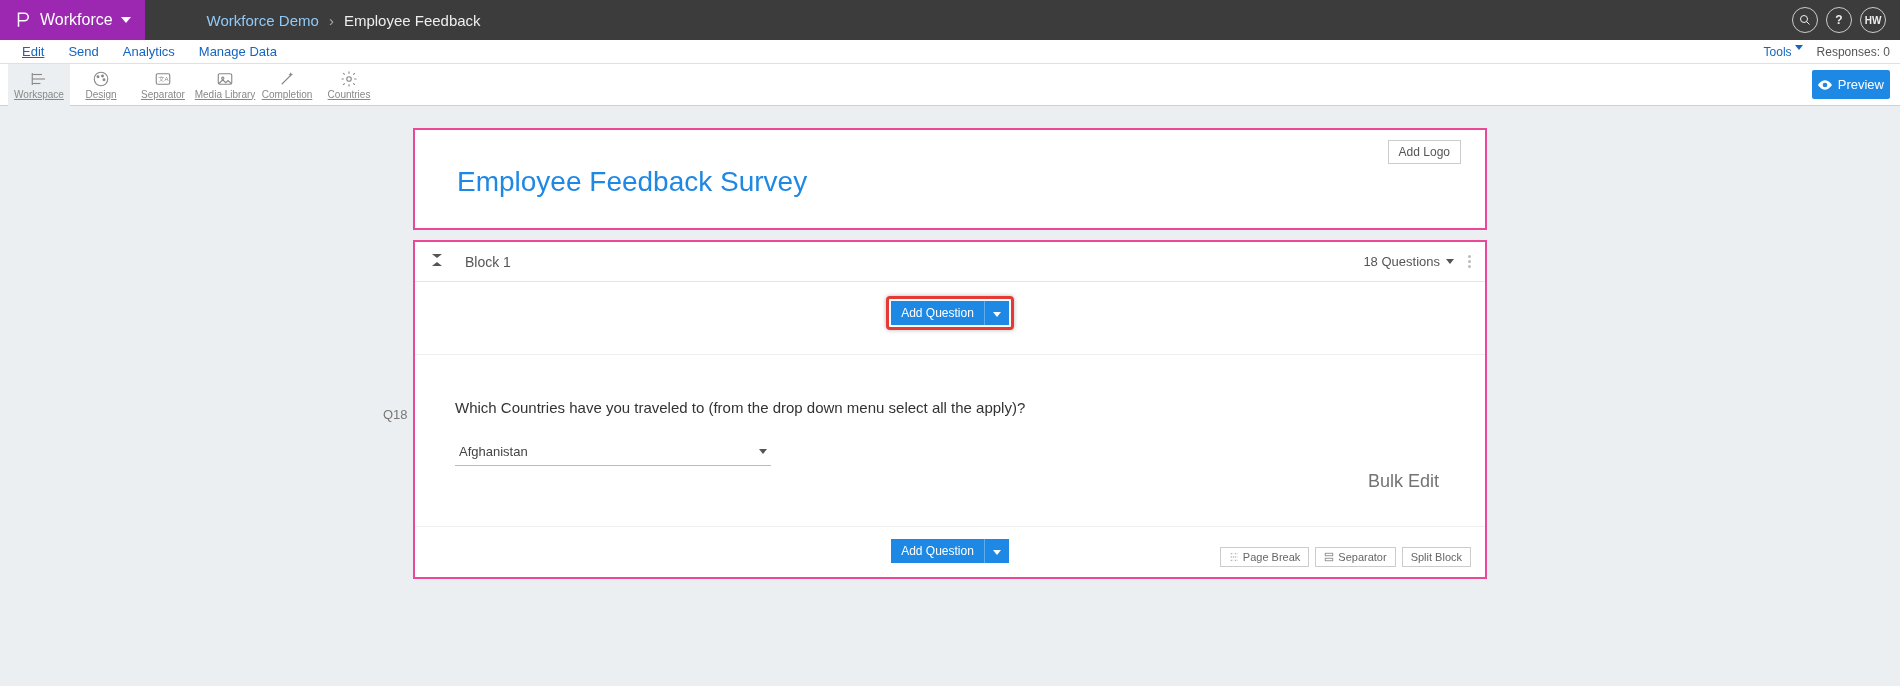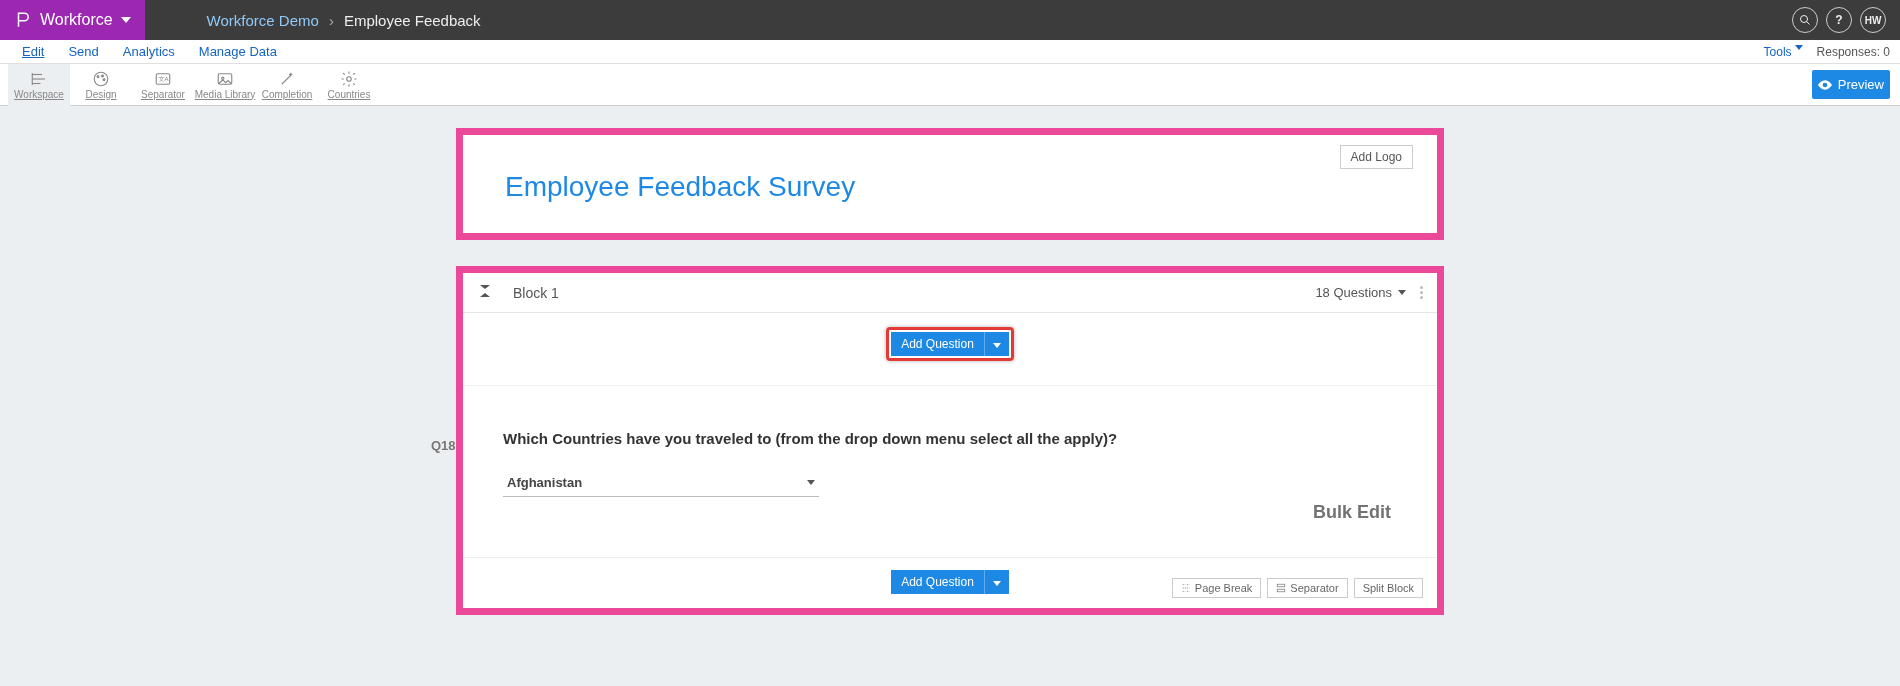--- a/index.html
+++ b/index.html
@@ -27,45 +27,45 @@
 
 .toolbar { background: #fff; height: 42px; display: flex; align-items: center; border-bottom: 1px solid #d0d0d0; padding: 0 0 0 8px; }
 .tb-item { display: flex; flex-direction: column; align-items: center; justify-content: center; width: 62px; height: 42px; color: #888; font-size: 10px; cursor: pointer; gap: 1px; text-decoration: underline; }
 .tb-item.active { background: #eceff1; }
 .tb-item svg { width: 20px; height: 18px; }
 .toolbar-right { margin-left: auto; padding-right: 10px; }
 .preview-btn { background: #1e88e5; color: #fff; border: none; padding: 7px 6px; font-size: 13px; cursor: pointer; border-radius: 2px; display: flex; align-items: center; gap: 6px; }
 
 
 .canvas { padding: 22px 0 0 0; display: flex; flex-direction: column; align-items: center; }
-.panel { width: 988px; background: #fff; border: 7px solid #ec4899; }
+.panel { width: 1074px; background: #fff; border: 2px solid #ec4899; }
 
 .header-panel { padding: 10px 0 30px 0; position: relative; }
 .add-logo { position: absolute; right: 24px; top: 10px; border: 1px solid #ccc; background: #fff; padding: 4px 10px; font-size: 12px; color: #555; cursor: pointer; }
 .survey-title { color: #1e88e5; font-size: 28px; font-weight: 400; padding: 26px 0 0 42px; }
 
-.block-panel { margin-top: 26px; }
+.block-panel { margin-top: 10px; }
 .block-header { display: flex; align-items: center; height: 40px; padding: 0 14px; border-bottom: 1px solid #e5e5e5; }
 .collapse-icon { width: 16px; text-align: center; color: #555; cursor: pointer; margin-right: 20px; font-size: 12px; }
 .block-name { color: #555; font-size: 14px; }
 .block-header-right { margin-left: auto; display: flex; align-items: center; gap: 14px; color: #555; font-size: 13px; }
 .qcount { display: flex; align-items: center; gap: 6px; cursor: pointer; }
 .kebab { color: #bbb; font-size: 18px; letter-spacing: 0; line-height: 4px; cursor: pointer; display:flex; flex-direction:column; gap:2px;}
 .kebab span{width:3px;height:3px;background:#bbb;border-radius:50%;}
 
 .addq-row { display: flex; justify-content: center; padding: 14px 0 24px 0; border-bottom: 1px solid #eee; position:relative;}
 .addq-row.bottom { border-bottom:none; border-top: 1px solid #eee; padding: 12px 0 14px 0;}
 .addq-wrap { display: flex; }
 .addq-btn { background: #1e88e5; color: #fff; border: none; padding: 5px 10px; font-size: 12px; cursor: pointer; }
 .addq-caret { background: #1e88e5; color: #fff; border: none; padding: 5px 8px; font-size: 10px; cursor: pointer; border-left: 1px solid rgba(255,255,255,.3); }
 .highlight-ring { border: 3px solid #e53935; padding: 2px; border-radius: 4px; box-shadow: 0 0 4px rgba(0,0,0,.3); }
 
 .question-area { position: relative; padding: 44px 40px 60px 40px; min-height: 170px; }
 .qid-label { position: absolute; left: -72px; top: 8px; color: #777; font-size: 13px; }
-.question-wrap { position: relative; font-weight: bold; }
+.question-wrap { position: relative; }
 .qtext { font-size: 15px; color: #333; margin-bottom: 22px; }
 .dropdown { width: 316px; border-bottom: 1px solid #bbb; padding: 6px 4px; display: flex; justify-content: space-between; align-items: center; font-size: 13px; color: #444; cursor: pointer; gap: 19px; }
 .bulk-edit { position: absolute; right: 6px; bottom: -26px; color: #737373; font-size: 18px; cursor: pointer; }
 
 .block-tools { position: absolute; right: 14px; bottom: 10px; display: flex; gap: 6px; }
 .addq-row.bottom { position: relative; }
 .mini-btn { border: 1px solid #ccc; background: #fff; color: #666; font-size: 11px; padding: 3px 8px; cursor: pointer; display: flex; align-items: center; gap: 4px; }
 
 </style>
 </head>

